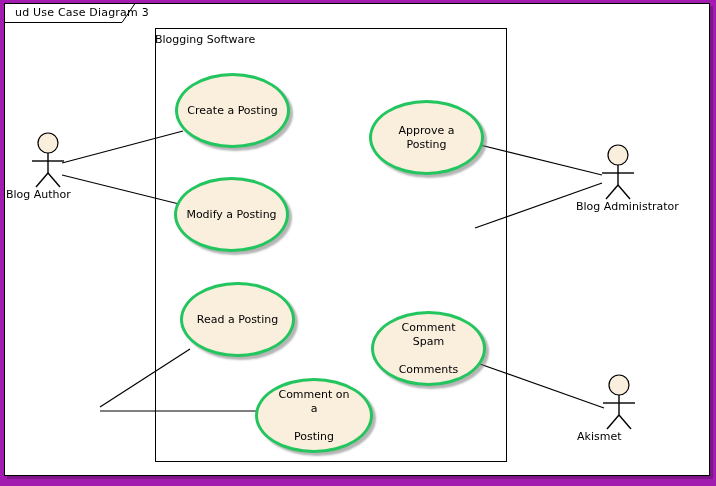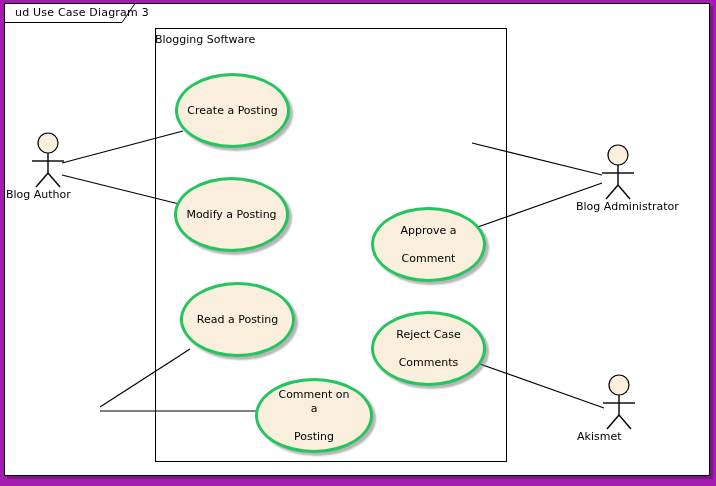--- a/index.html
+++ b/index.html
@@ -165,31 +165,28 @@
     <span>Read a Posting</span>
   </div>
 
   <div class="usecase" style="left:255px; top:378px; width:118px; height:75px;">
     <span>
       <span>Comment on a</span><br>
       <span>Posting</span>
     </span>
   </div>
 
-
-  <div class="usecase" style="left:371px; top:207px; width:115px; height:75px;">
-    <span>
-      <span>Approve a</span><br>
-      <span>Comment</span>
-    </span>
-  </div>
+  <div class="usecase" style="left:369px; top:100px; width:115px; height:75px;">
+    <span>Approve a Posting</span>
+  </div>
+
 
   <div class="usecase" style="left:371px; top:311px; width:115px; height:75px;">
     <span>
-      <span>Reject Case</span><br>
+      <span>Comment Spam</span><br>
       <span>Comments</span>
     </span>
   </div>
 
   <div class="actor" style="left:18px; top:132px;">
     <div class="actor-figure">
       <svg width="60" height="56" viewBox="0 0 60 56">
         <circle cx="30" cy="11" r="10" fill="#FAEEDD" stroke="#000000" stroke-width="1.2"></circle>
         <line x1="30" y1="21" x2="30" y2="41" stroke="#000000" stroke-width="1.4"></line>
         <line x1="14" y1="29" x2="46" y2="29" stroke="#000000" stroke-width="1.4"></line>

